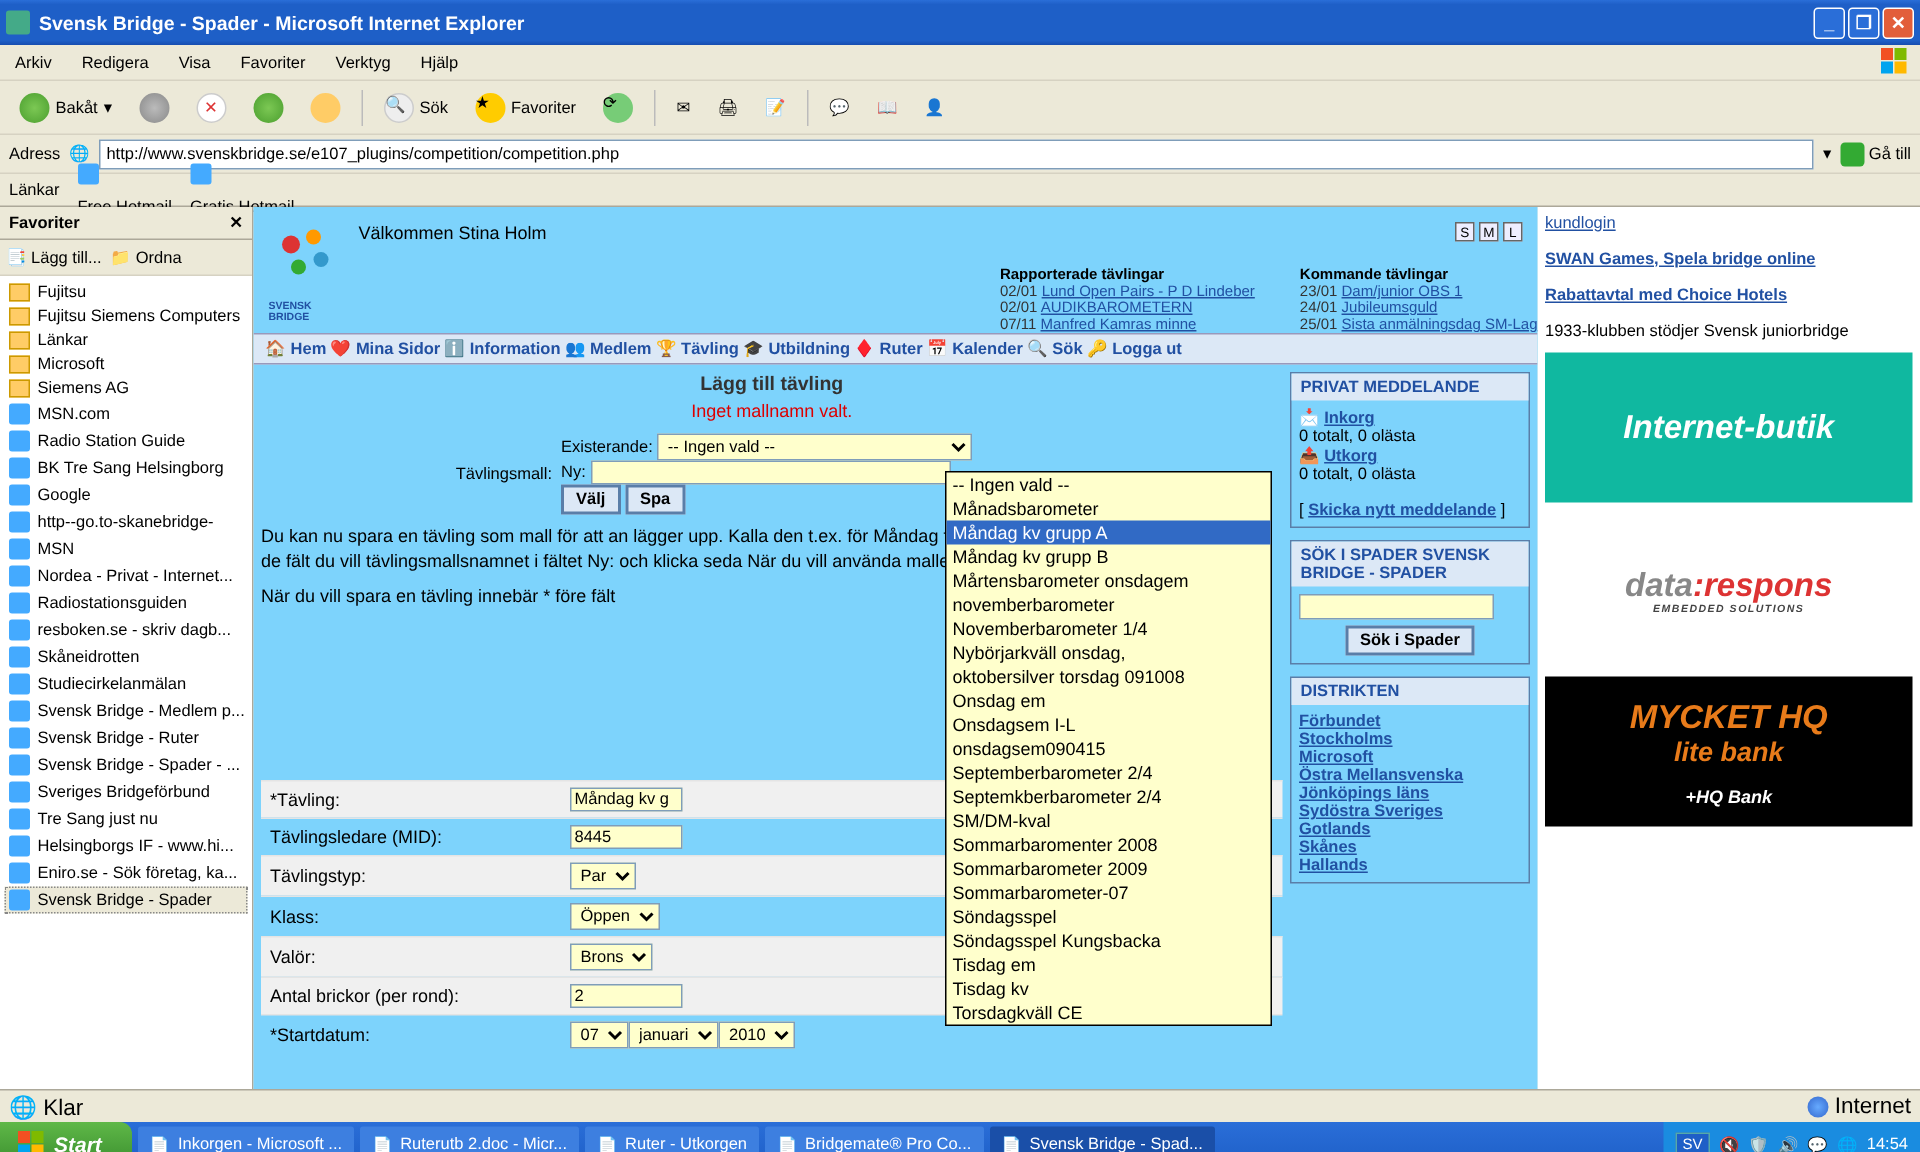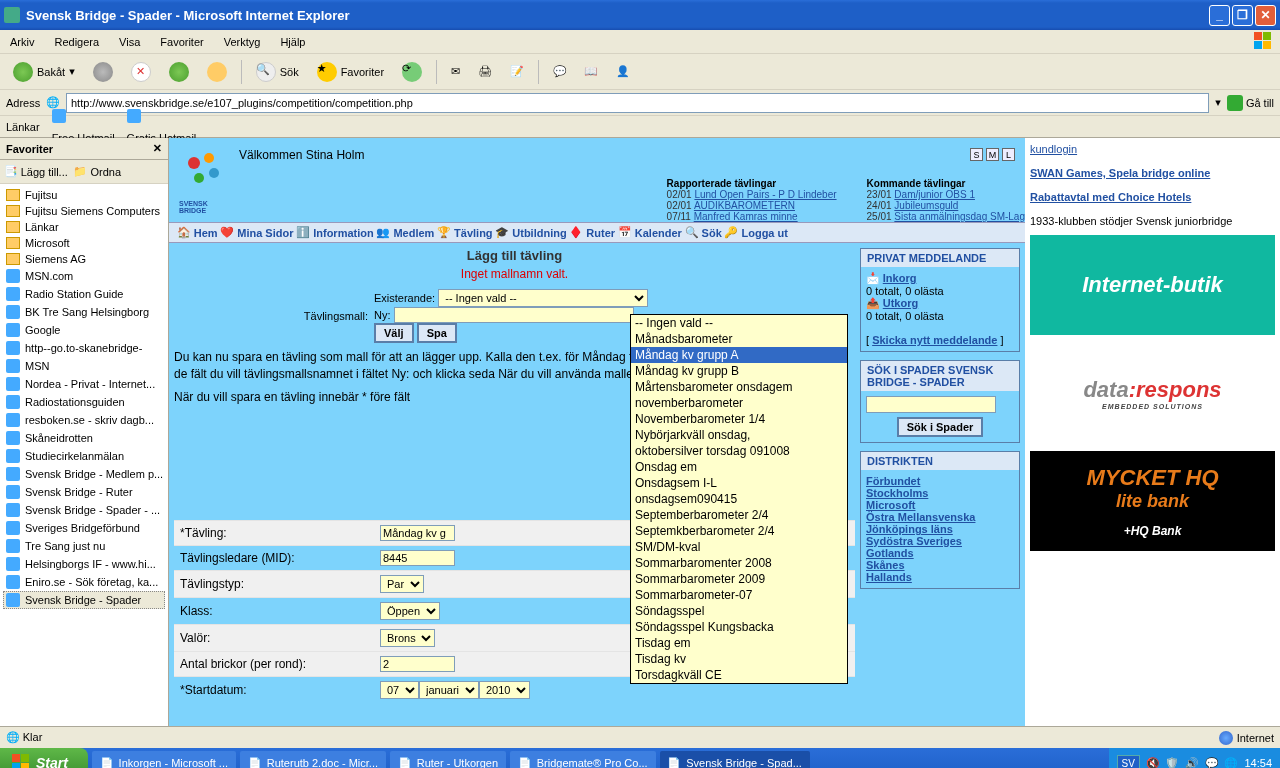--- a/index.html
+++ b/index.html
@@ -97,21 +97,21 @@
 .side-box input[type=text] { width: 130px; background: #ffffcc; border: 1px solid #7f9db9; margin-bottom: 4px; }
 .side-box .search-btn { background: #dce8f6; border: 2px solid #5a7ea8; padding: 2px 8px; font-size: 11px; font-weight: bold; display: block; margin: 0 auto; }
 
 .right-col { width: 255px; background: white; font-size: 11px; padding: 5px; }
 .right-col a { color: #2150a2; text-decoration: underline; }
 .right-col .ad { margin: 8px 0; height: 100px; display: flex; flex-direction: column; align-items: center; justify-content: center; font-weight: bold; font-size: 22px; font-style: italic; }
 .ad1 { background: #10b8a0; color: white; height: 110px; }
 .ad2 { background: white; color: #444; font-family: 'Courier New'; font-size: 20px; height: 80px; }
 .ad3 { background: black; color: #e87b1a; height: 140px; font-style: normal; }
 
-.statusbar { height: 22px; background: #ece9d8; border-top: 1px solid #aca899; display: flex; align-items: center; padding: 0 6px; font-size: 11px; }
+.statusbar { height: 22px; background: #ece9d8; border-top: 1px solid #aca899; display: flex; align-items: center; padding: 0 6px; font-size: 15px; }
 .statusbar .status-right { margin-left: auto; display: flex; align-items: center; gap: 4px; }
 .globe-icon { width: 14px; height: 14px; background: radial-gradient(circle,#6af,#36c); border-radius: 50%; }
 
 .taskbar { height: 30px; background: linear-gradient(to bottom, #2a6ed8, #1e5fc7); display: flex; align-items: center; }
 .start-btn { height: 30px; background: linear-gradient(to bottom, #5fb848, #3a8e2e); color: white; font-weight: bold; font-style: italic; padding: 0 20px 0 12px; display: flex; align-items: center; gap: 6px; border-radius: 0 8px 8px 0; font-size: 14px; }
 .start-logo { width: 18px; height: 18px; }
 .task-item { height: 24px; background: #3d7fe0; color: white; padding: 0 8px; display: flex; align-items: center; gap: 5px; margin-left: 4px; border-radius: 2px; font-size: 11px; max-width: 155px; overflow: hidden; white-space: nowrap; }
 .task-item.active { background: #1a4fa8; }
 .tray { margin-left: auto; background: #1a8ce0; height: 30px; display: flex; align-items: center; padding: 0 8px; gap: 6px; color: white; font-size: 11px; }
 .tray-lang { background: #1e5fc7; padding: 2px 4px; border: 1px solid #5aa; color: white; font-size: 10px; }

